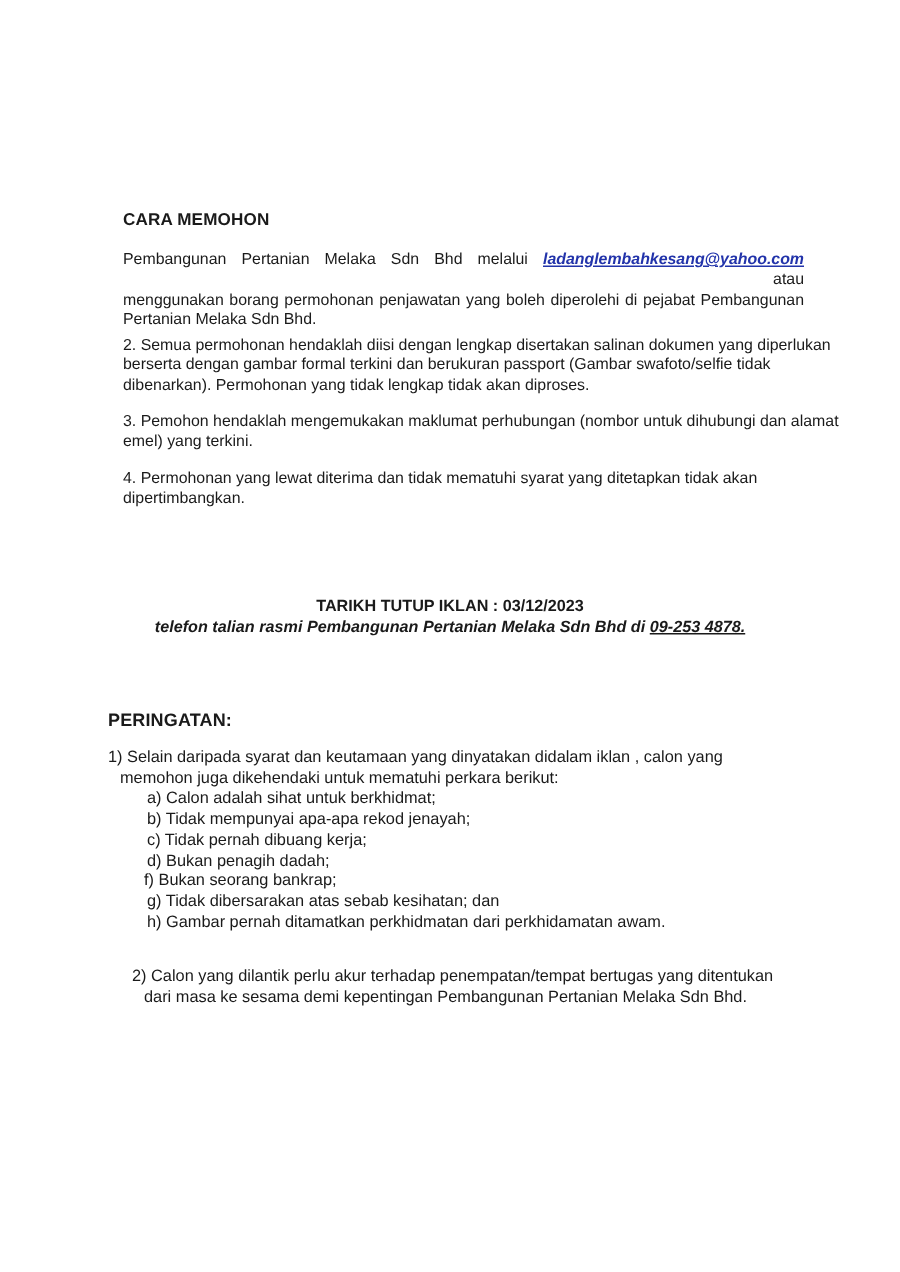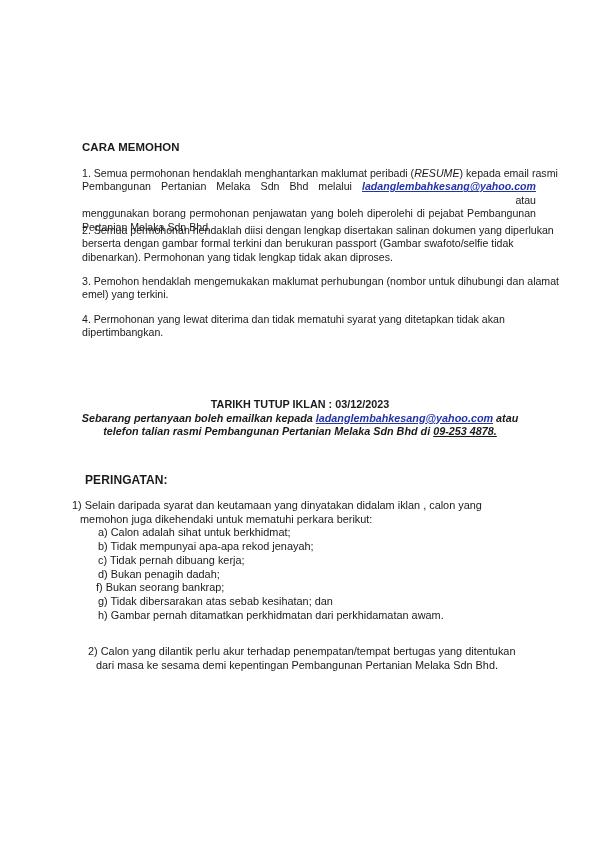--- a/index.html
+++ b/index.html
@@ -78,21 +78,20 @@
     .indent2b { padding-left: 24px; }
   </style>
 </head>
 <body>
 
 <div class="page">
 
   <div class="heading" style="left:82px; top:141px;">CARA MEMOHON</div>
 
   <div class="para" style="top:167px;">
-    <span class="jline"><span>1. Semua permohonan hendaklah menghantarkan maklumat peribadi (</span><em>RESUME</em><span>) kepada email rasmi</span></span>
     <span class="jline stretch" style="word-spacing:5px;"><span>Pembangunan Pertanian Melaka Sdn Bhd melalui</span> <a class="link" href="#">ladanglembahkesang@yahoo.com</a> &nbsp; <span>atau</span></span>
     <span class="jline stretch">menggunakan  borang permohonan penjawatan yang boleh diperolehi di pejabat Pembangunan</span>
     <span class="line">Pertanian Melaka Sdn Bhd.</span>
   </div>
 
   <div class="para" style="top:224px;">
     <span class="line">2. Semua permohonan hendaklah diisi dengan lengkap disertakan salinan dokumen yang diperlukan</span>
     <span class="line">berserta dengan gambar formal terkini dan berukuran passport (Gambar swafoto/selfie tidak</span>
     <span class="line">dibenarkan). Permohonan yang tidak lengkap tidak akan diproses.</span>
   </div>
@@ -103,31 +102,26 @@
   </div>
 
   <div class="para" style="top:313px;">
     <span class="line">4. Permohonan yang lewat diterima dan tidak mematuhi syarat yang ditetapkan tidak akan</span>
     <span class="line">dipertimbangkan.</span>
   </div>
 
   <div class="center-block" style="top:398px;">
     <div>TARIKH TUTUP IKLAN : 03/12/2023</div>
     <div class="italic">
-      <span>Sebarang pertanyaan boleh emailkan kepada</span>
-      <a class="link" href="#">ladanglembahkesang@yahoo.com</a>
-      <span>atau</span>
-    </div>
-    <div class="italic">
       <span>telefon talian rasmi Pembangunan Pertanian Melaka Sdn Bhd di</span>
       <span class="phone">09-253 4878.</span>
     </div>
   </div>
 
-  <div class="heading" style="left:85px; top:474px; font-size:12px;">PERINGATAN:</div>
+  <div class="heading" style="left:72px; top:474px; font-size:12px;">PERINGATAN:</div>
 
   <div class="para" style="left:72px; top:499px; width:470px; font-size:10.9px; line-height:13.7px;">
     <span class="list-line">1) Selain daripada syarat dan keutamaan yang dinyatakan didalam iklan , calon yang</span>
     <span class="list-line indent1">memohon juga dikehendaki untuk mematuhi perkara berikut:</span>
     <span class="list-line indent2">a) Calon adalah sihat untuk berkhidmat;</span>
     <span class="list-line indent2">b) Tidak mempunyai apa-apa rekod jenayah;</span>
     <span class="list-line indent2">c) Tidak pernah dibuang kerja;</span>
     <span class="list-line indent2">d) Bukan penagih dadah;</span>
     <span class="list-line indent2b">f) Bukan seorang bankrap;</span>
     <span class="list-line indent2">g) Tidak dibersarakan atas sebab kesihatan; dan</span>

